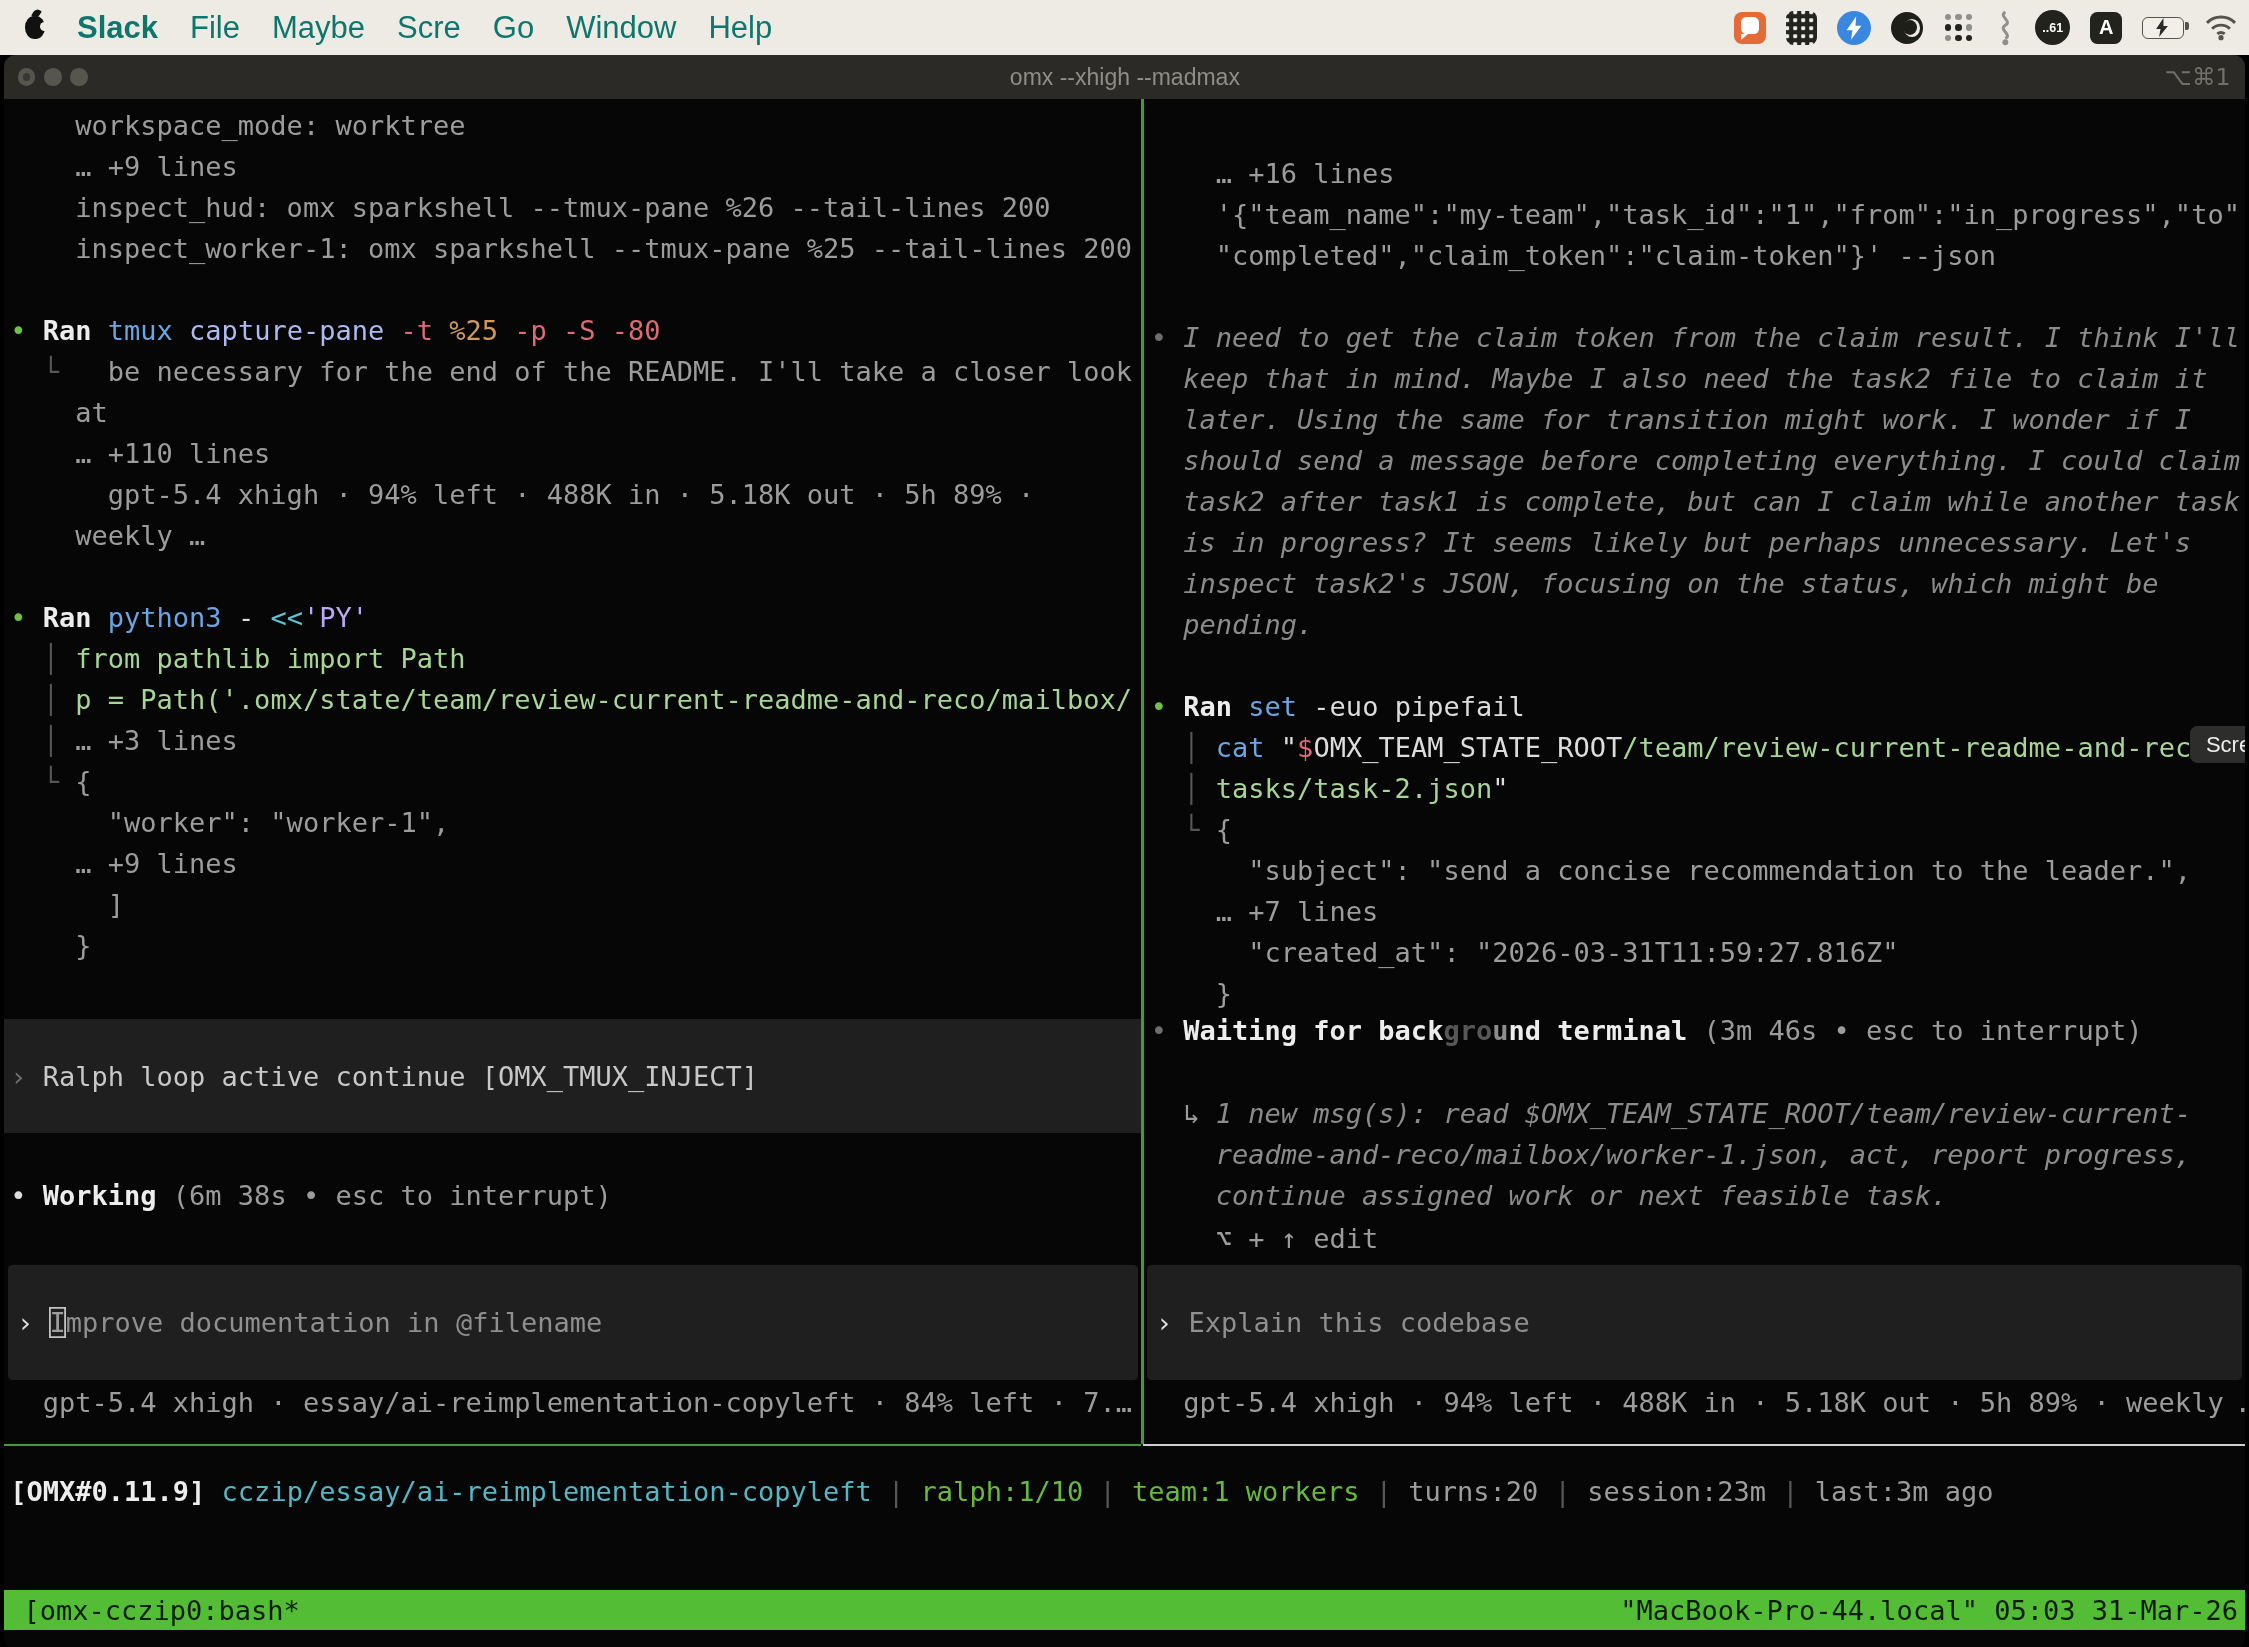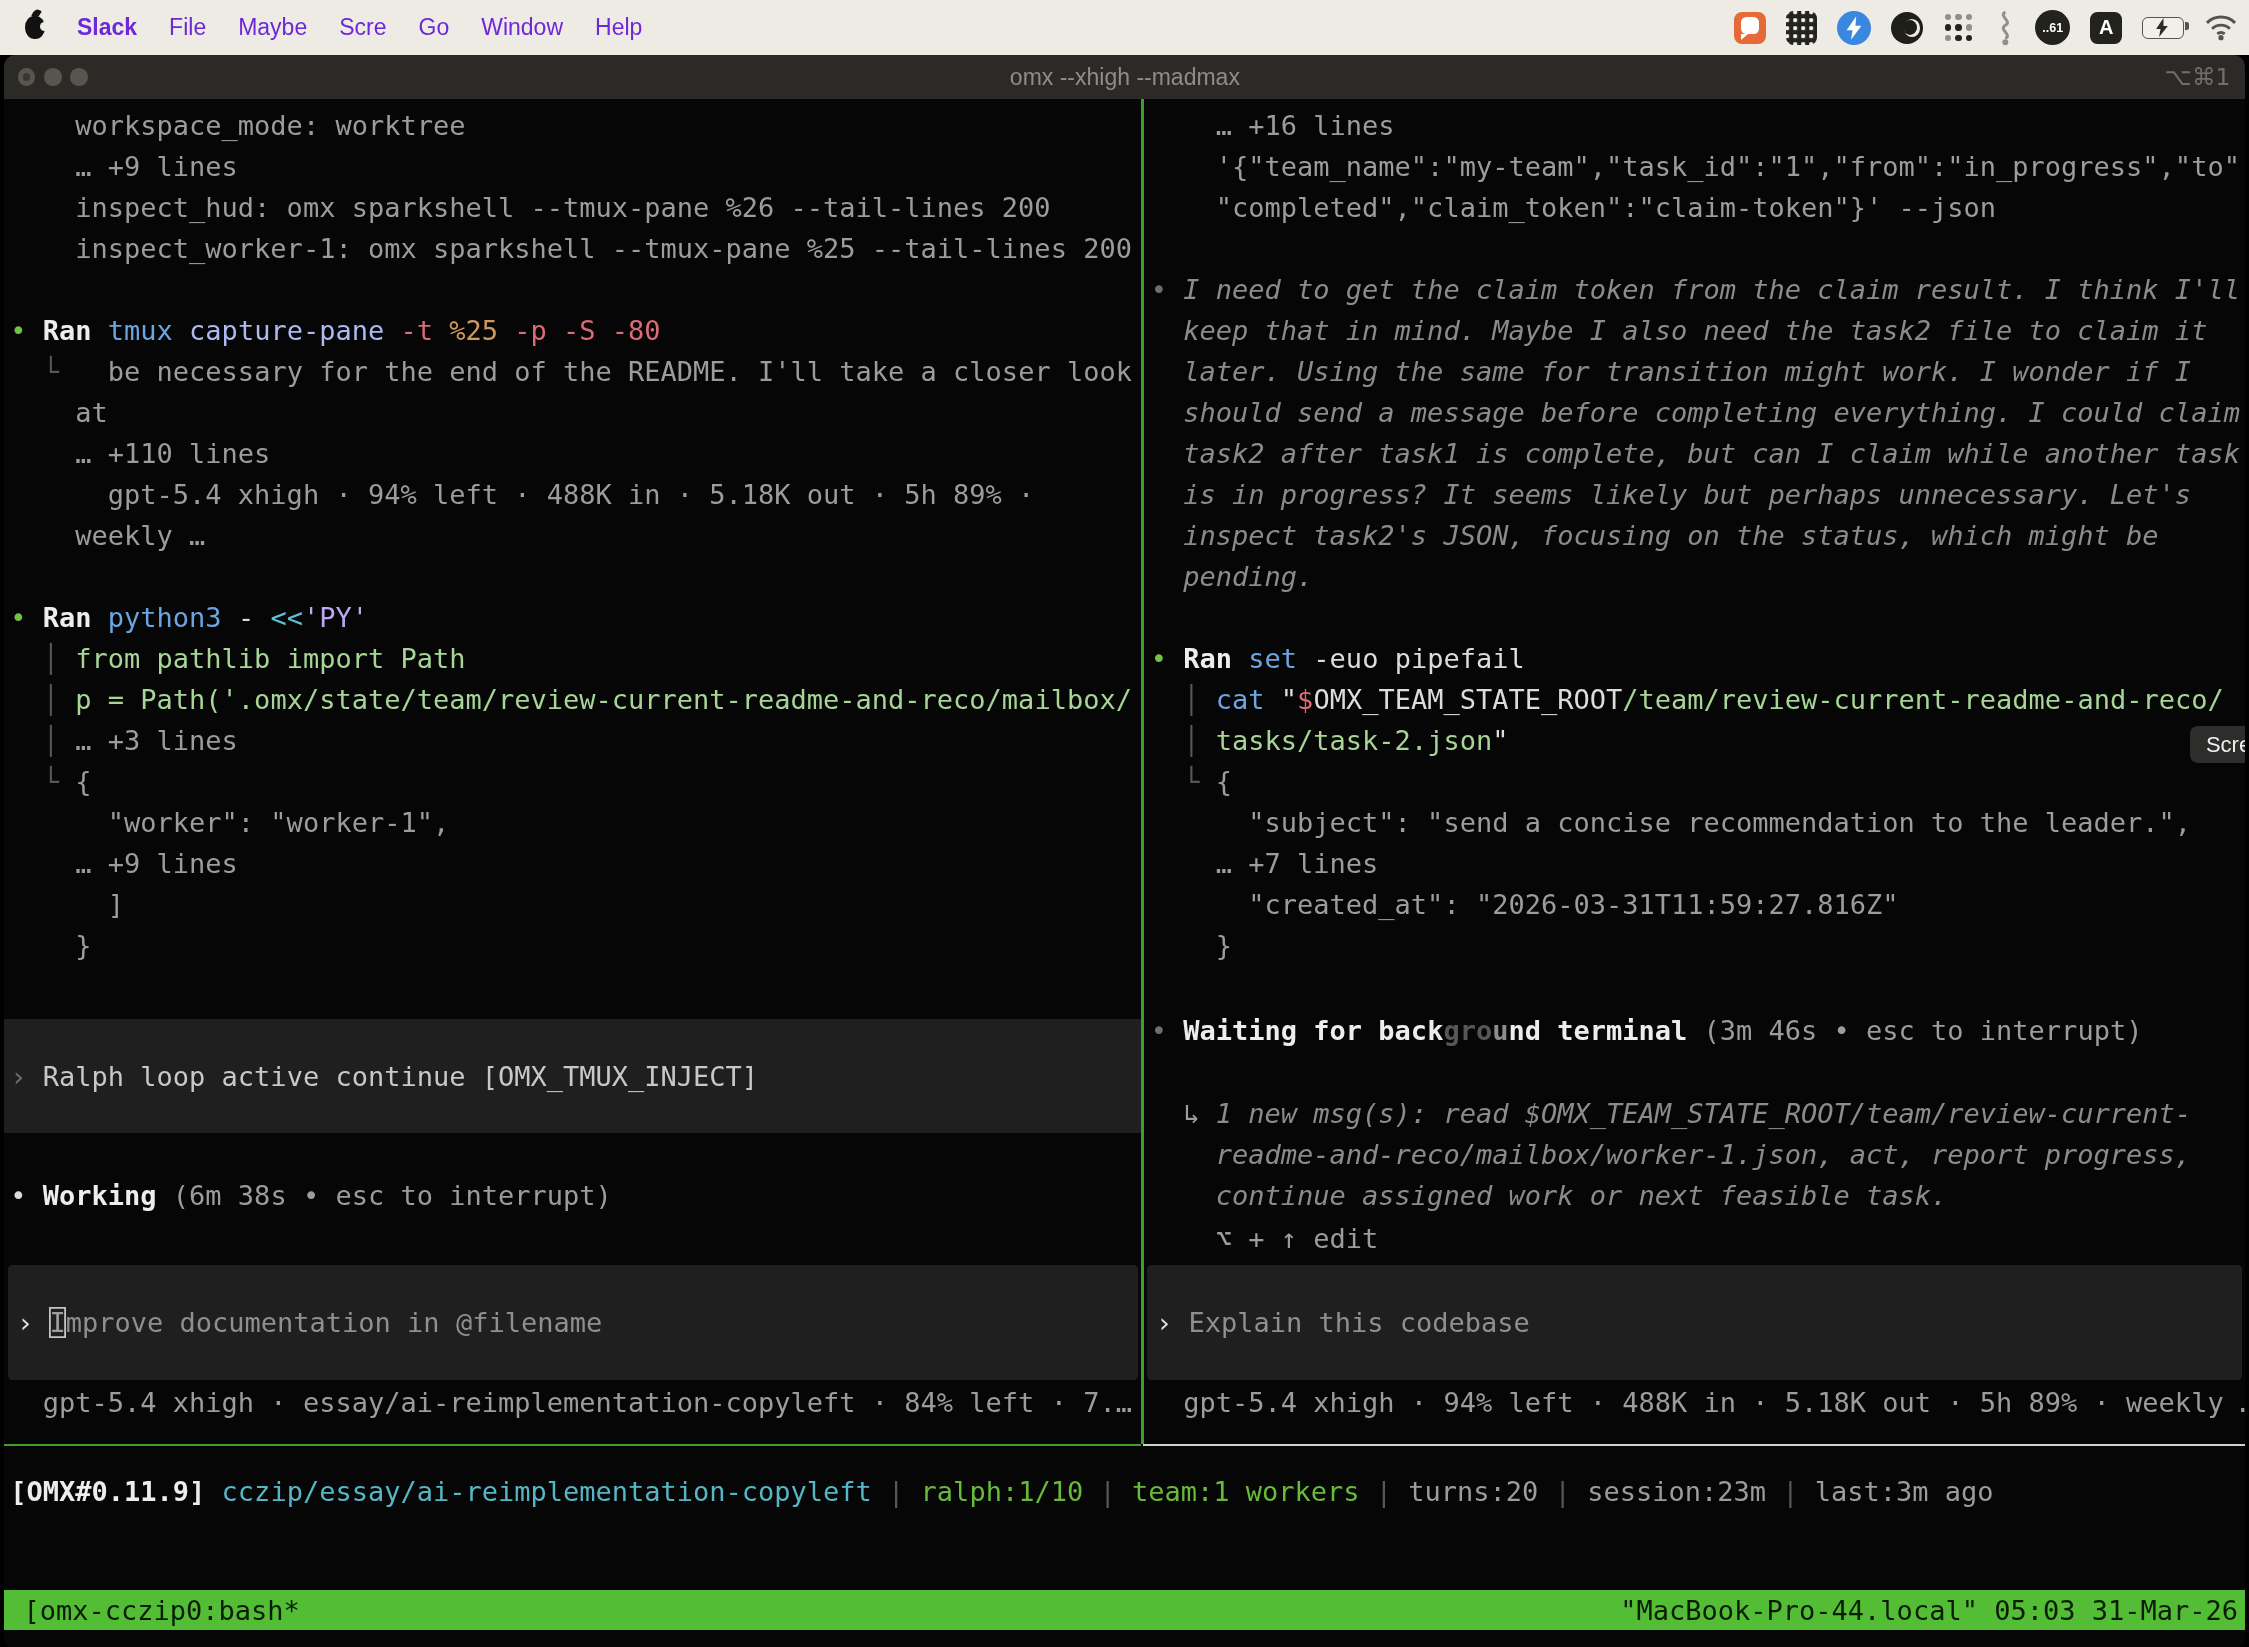--- a/index.html
+++ b/index.html
@@ -7,21 +7,21 @@
        font-family:"Liberation Sans","DejaVu Sans",sans-serif;}
   
   .menubar{position:absolute;left:0;top:0;width:2250px;height:55px;background:#edebe4;
            display:flex;align-items:center;justify-content:space-between;}
   .menu-left{display:flex;align-items:center;gap:32px;padding-left:25px;}
   .apple{width:20px;height:23.6px;background:#111;border-radius:46% 46% 48% 48%;position:relative;}
   .apple:before{content:"";position:absolute;width:6.6px;height:8.9px;background:#111;border-radius:60% 10% 60% 10%;
                 top:-6.6px;left:8px;transform:rotate(30deg);}
   .apple:after{content:"";position:absolute;width:8.9px;height:8.9px;background:#edebe4;border-radius:50%;
                right:-3.7px;top:6.6px;}
-  .menu-item{font-size:23px;color:#6d28d9;}
+  .menu-item{font-size:31px;color:#0f766e;}
   .menu-item.app{font-weight:bold;}
   .menu-right{display:flex;align-items:center;gap:20px;padding-right:11.8px;}
   .mi{display:flex;align-items:center;justify-content:center;}
   .ic-rec{width:32px;height:32px;border-radius:8px;background:#e56a38;position:relative;}
   .ic-rec:before{content:"";position:absolute;left:7.4px;top:5.2px;width:17.7px;height:17.7px;background:#fff;border-radius:5.2px;}
   .ic-rec:after{content:"";position:absolute;left:7.4px;bottom:3.7px;width:0;height:0;
                 border-left:7.4px solid #fff;border-bottom:6.6px solid transparent;}
   .ic-keypad{width:31px;height:34px;border-radius:7.4px;background:#24241f;
              background-image:radial-gradient(#efefe9 1.9px,transparent 2.4px);
              background-size:8px 8px;background-position:5.2px 5.2px;}
@@ -53,21 +53,21 @@
   .win-short{position:absolute;right:14.8px;top:0;height:44px;line-height:44px;color:#716f69;font-size:23.6px;
              font-family:"DejaVu Sans","Liberation Sans",sans-serif;}
   
   .term{font-family:"DejaVu Sans Mono","DejaVu Sans",monospace;font-size:27px;}
   .pane{position:absolute;top:44px;height:1345px;overflow:hidden;}
   .pane-left{left:0;width:1137px;}
   .pane-right{left:1139px;width:1102px;}
   .divider{position:absolute;left:1137px;top:44px;width:2.2px;height:1345px;background:#3f9e2d;}
   .lines{position:absolute;top:5.9px;left:0;right:0;}
   .pane-left .lines{padding-left:5.9px;}
-  .pane-right .lines{padding-left:7.4px;}
+  .pane-right .lines{padding-left:7.4px;margin-top:48px;}
   .tl{height:41px;line-height:41px;white-space:pre;overflow:hidden;}
   
   .g{color:#9c9c9c}.dg{color:#565656}.dg2{color:#6e6e6e}.w{color:#dcdcdc}.w2{color:#c8c8c8}
   .bw{color:#ededed;font-weight:bold}.gb{color:#6fc243}.bl{color:#6ba6e2}.lv{color:#aeb9f2}
   .rd{color:#dd6b76}.or{color:#d09a5e}.cy2{color:#5cc3d2}.pu{color:#b9a8f2}.gc{color:#a6d596}
   .it{color:#8b8b8b;font-style:italic}.shA{color:#575757;font-weight:bold}.shB{color:#8d8d8d;font-weight:bold}
   .cyn{color:#55b7c5}.grn{color:#68ba3c}.sep{color:#575757}
   
   .ralph-box{position:absolute;left:0;right:0;top:920px;height:114px;background:#1f1f1f;
              display:flex;align-items:center;}

